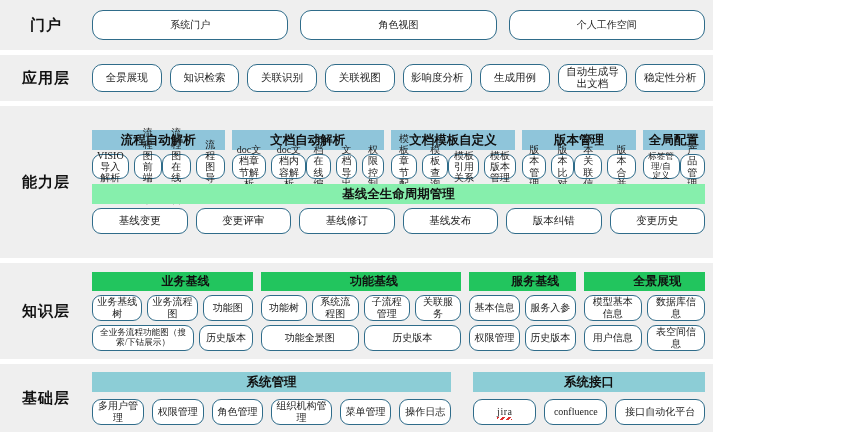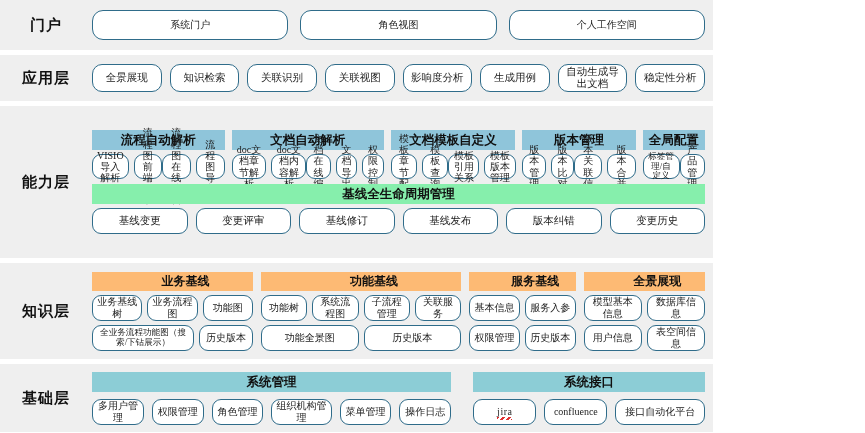--- a/index.html
+++ b/index.html
@@ -58,21 +58,21 @@
     color:#101010;height:20px;line-height:20px;margin:5px 0 4px 0;
   }
   .baseline-pills{display:flex;gap:8px;}
   .baseline-pills .pill{flex:1;height:26px;font-size:10.5px;}
 
   
   .row-know{height:96px;}
   .know-cols{display:flex;gap:8px;width:100%;}
   .know-col{display:flex;flex-direction:column;}
   .know-head{
-    background:#fdba74;text-align:center;font-weight:bold;font-size:12px;
+    background:#22c55e;text-align:center;font-weight:bold;font-size:12px;
     color:#101010;height:19px;line-height:19px;margin-bottom:4px;padding-left:26px;
   }
   .know-rows{display:flex;flex-direction:column;gap:4px;}
   .know-line{display:flex;gap:5px;}
   .know-line .pill{flex:1;height:26px;}
 
   
   .row-base{height:68px;}
   .base-cols{display:flex;gap:22px;width:100%;}
   .base-col{display:flex;flex-direction:column;}

